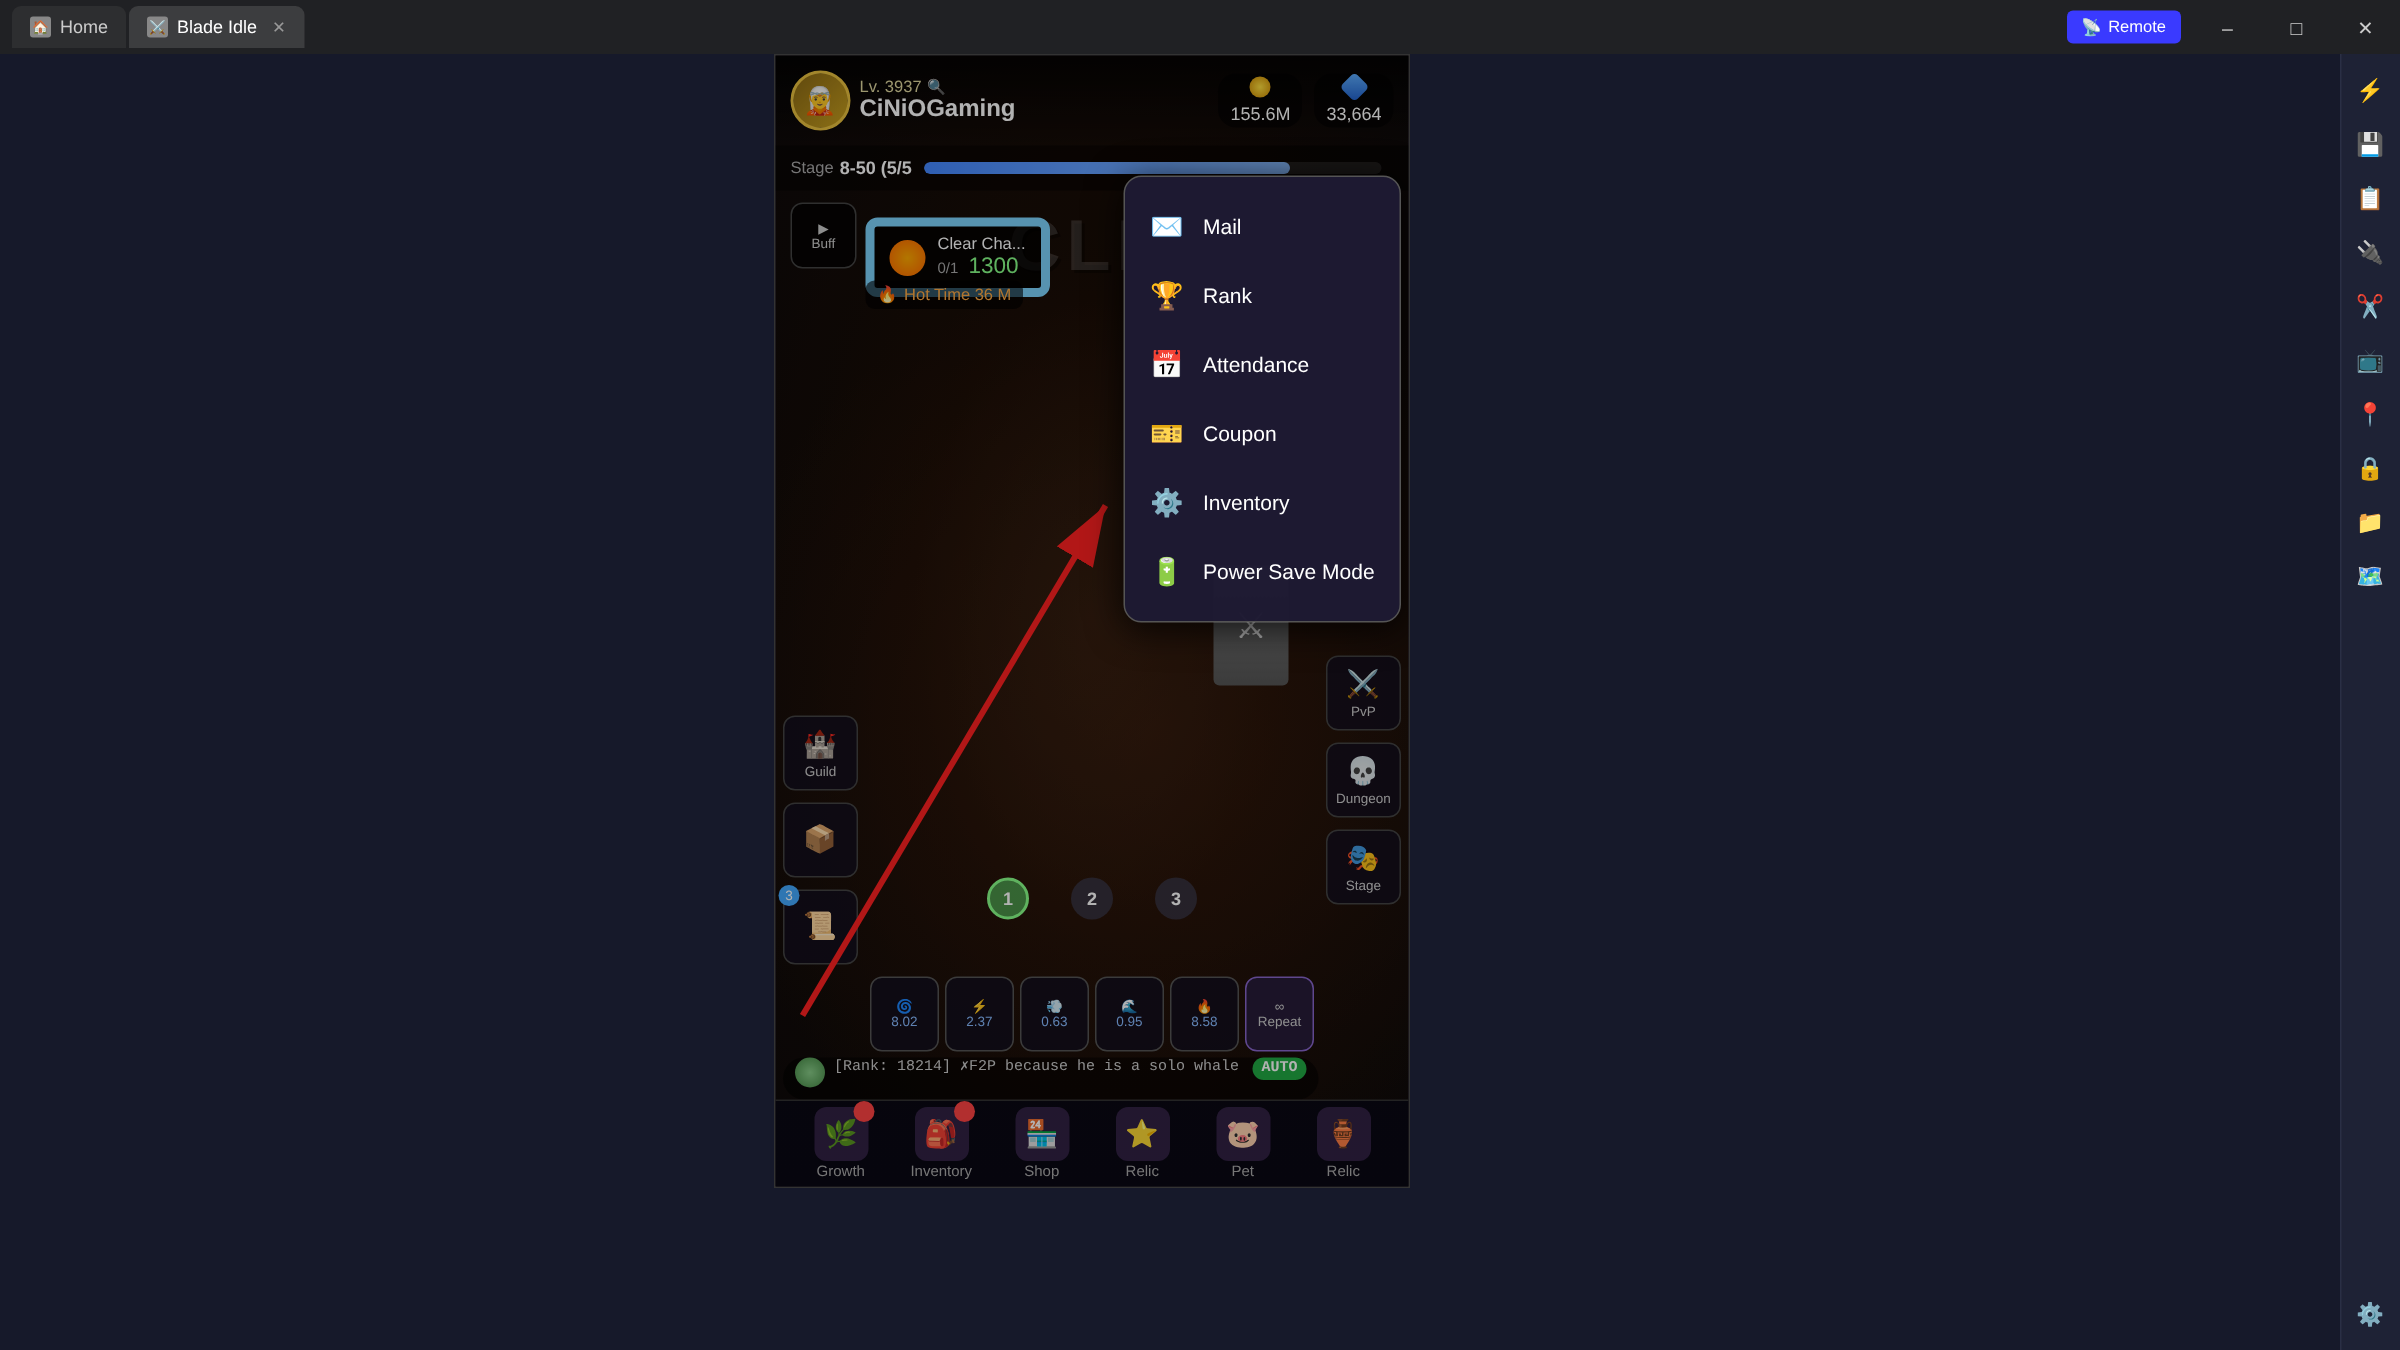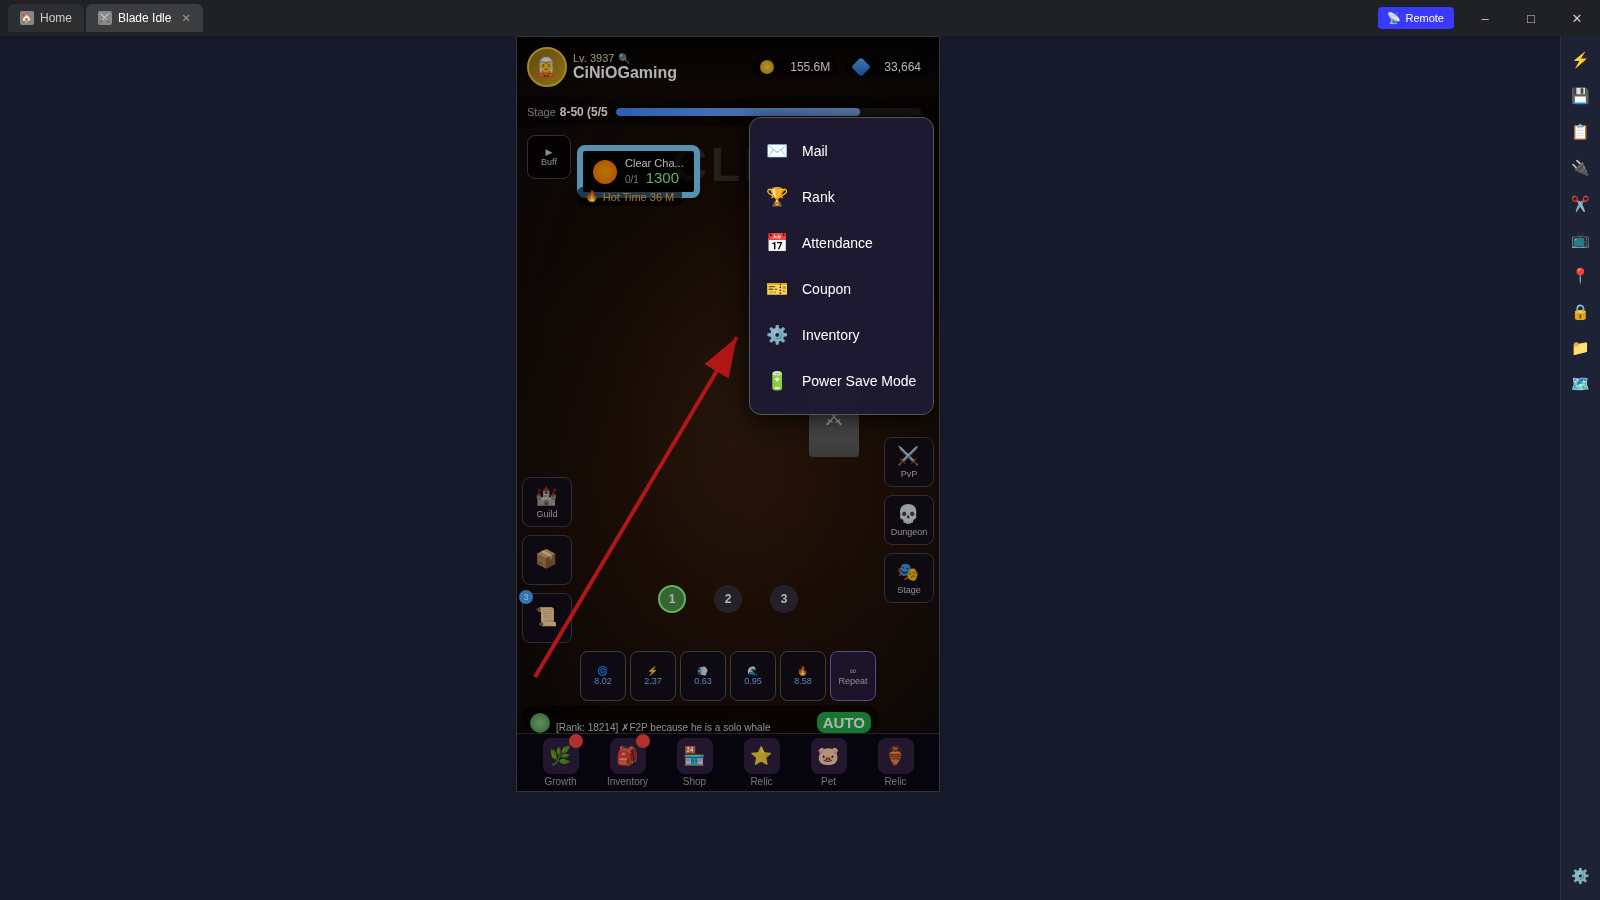--- a/index.html
+++ b/index.html
@@ -186,26 +186,27 @@
     }
     .currency-bar {
       margin-left: auto;
       display: flex;
       gap: 8px;
       align-items: center;
     }
     .currency-item {
       display: flex;
       align-items: center;
-      gap: 16px;
+      gap: 4px;
       font-size: 12px;
       color: #fff;
       background: rgba(0,0,0,0.5);
       padding: 2px 8px;
       border-radius: 12px;
+      flex-direction: column;
     }
     .gold-icon {
       width: 14px; height: 14px;
       background: radial-gradient(circle, #ffe040, #cc8800);
       border-radius: 50%;
     }
     .gem-icon {
       width: 14px; height: 14px;
       background: linear-gradient(135deg, #60b0ff, #2060cc);
       border-radius: 3px;
@@ -451,35 +452,36 @@
     }
 
     
     .chat-bar {
       position: absolute;
       bottom: 58px; left: 5px; right: 60px;
       height: 28px;
       background: rgba(0,0,0,0.5);
       border-radius: 14px;
       display: flex;
-      align-items: flex-end;
+      align-items: flex-start;
       padding: 0 8px;
       gap: 6px;
       z-index: 10;
+      font-family: Liberation Mono, monospace;
     }
     .chat-avatar {
       width: 20px; height: 20px;
       background: radial-gradient(circle, #88cc88, #448844);
       border-radius: 50%;
     }
     .chat-text { font-size: 10px; color: #ccc; flex: 1; }
     .auto-badge {
       background: #22aa44;
       color: #fff;
-      font-size: 15px;
+      font-size: 10px;
       padding: 2px 6px;
       border-radius: 8px;
       font-weight: bold;
     }
 
     
     .bottom-nav {
       position: absolute;
       bottom: 0; left: 0; right: 0;
       height: 58px;

